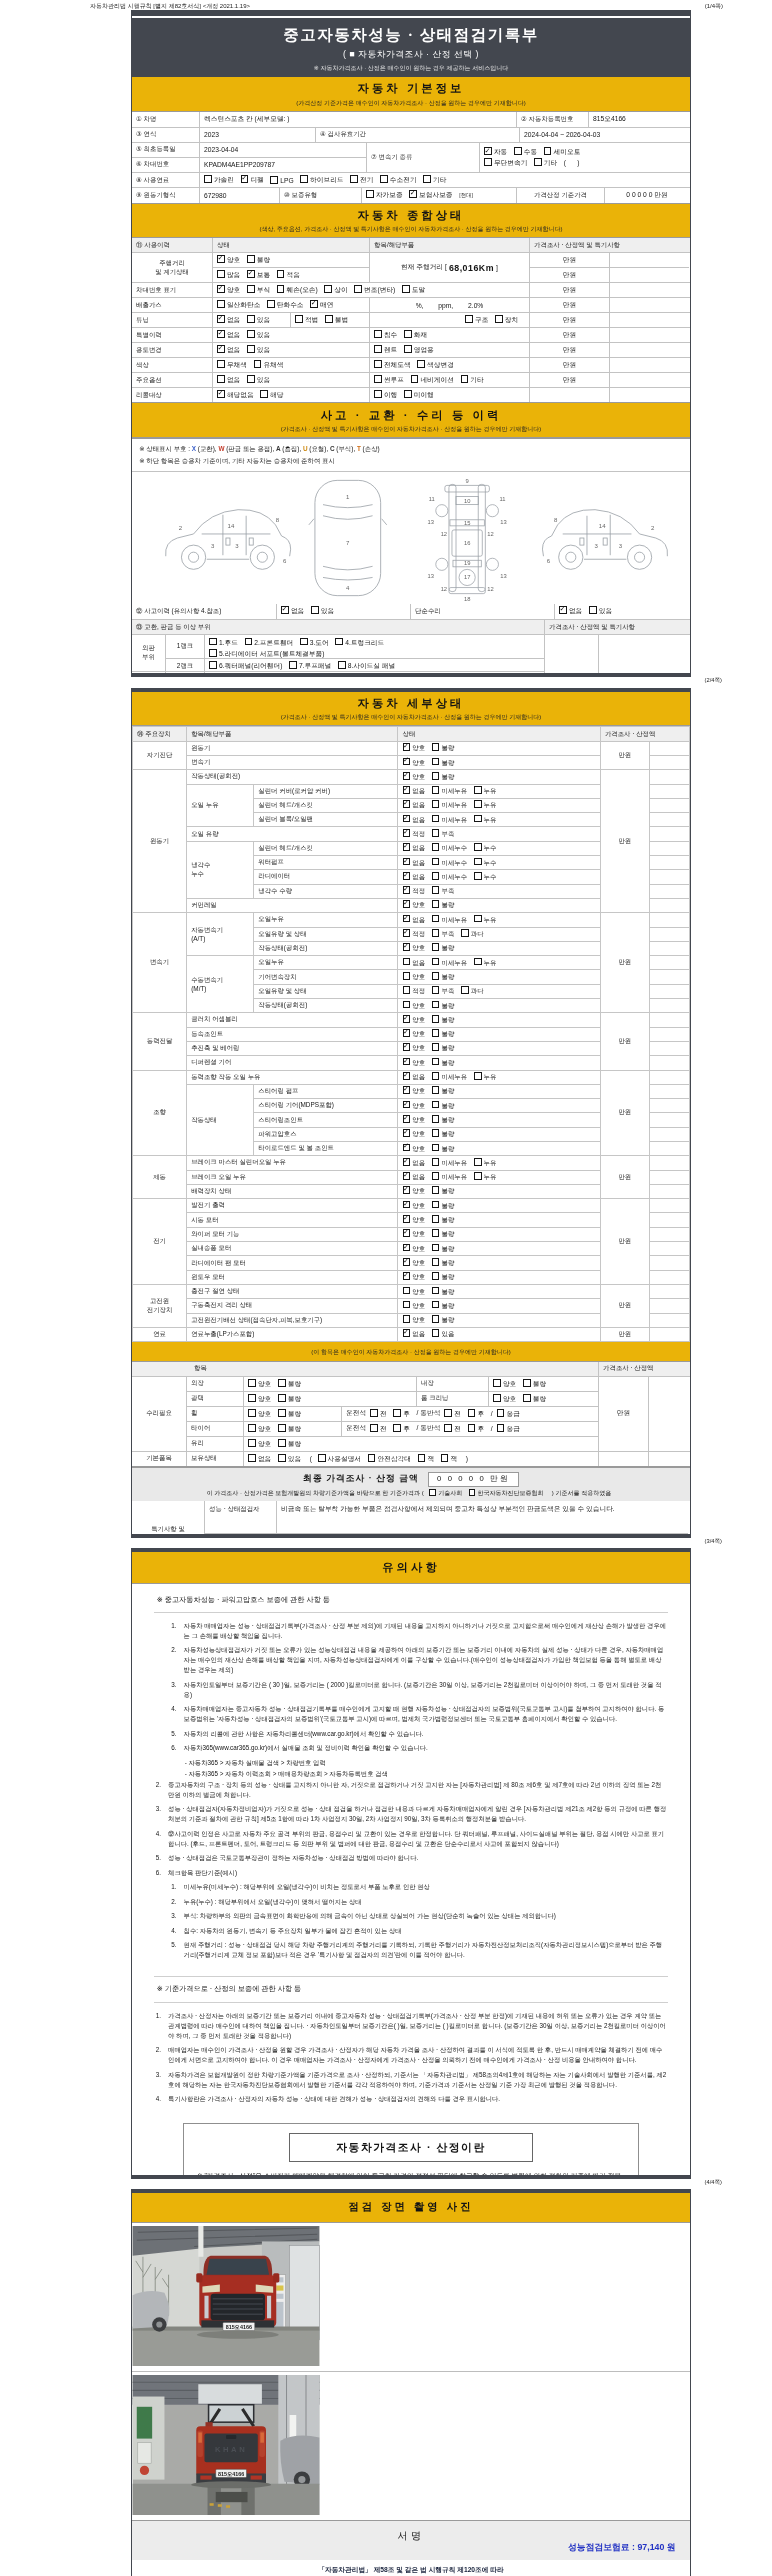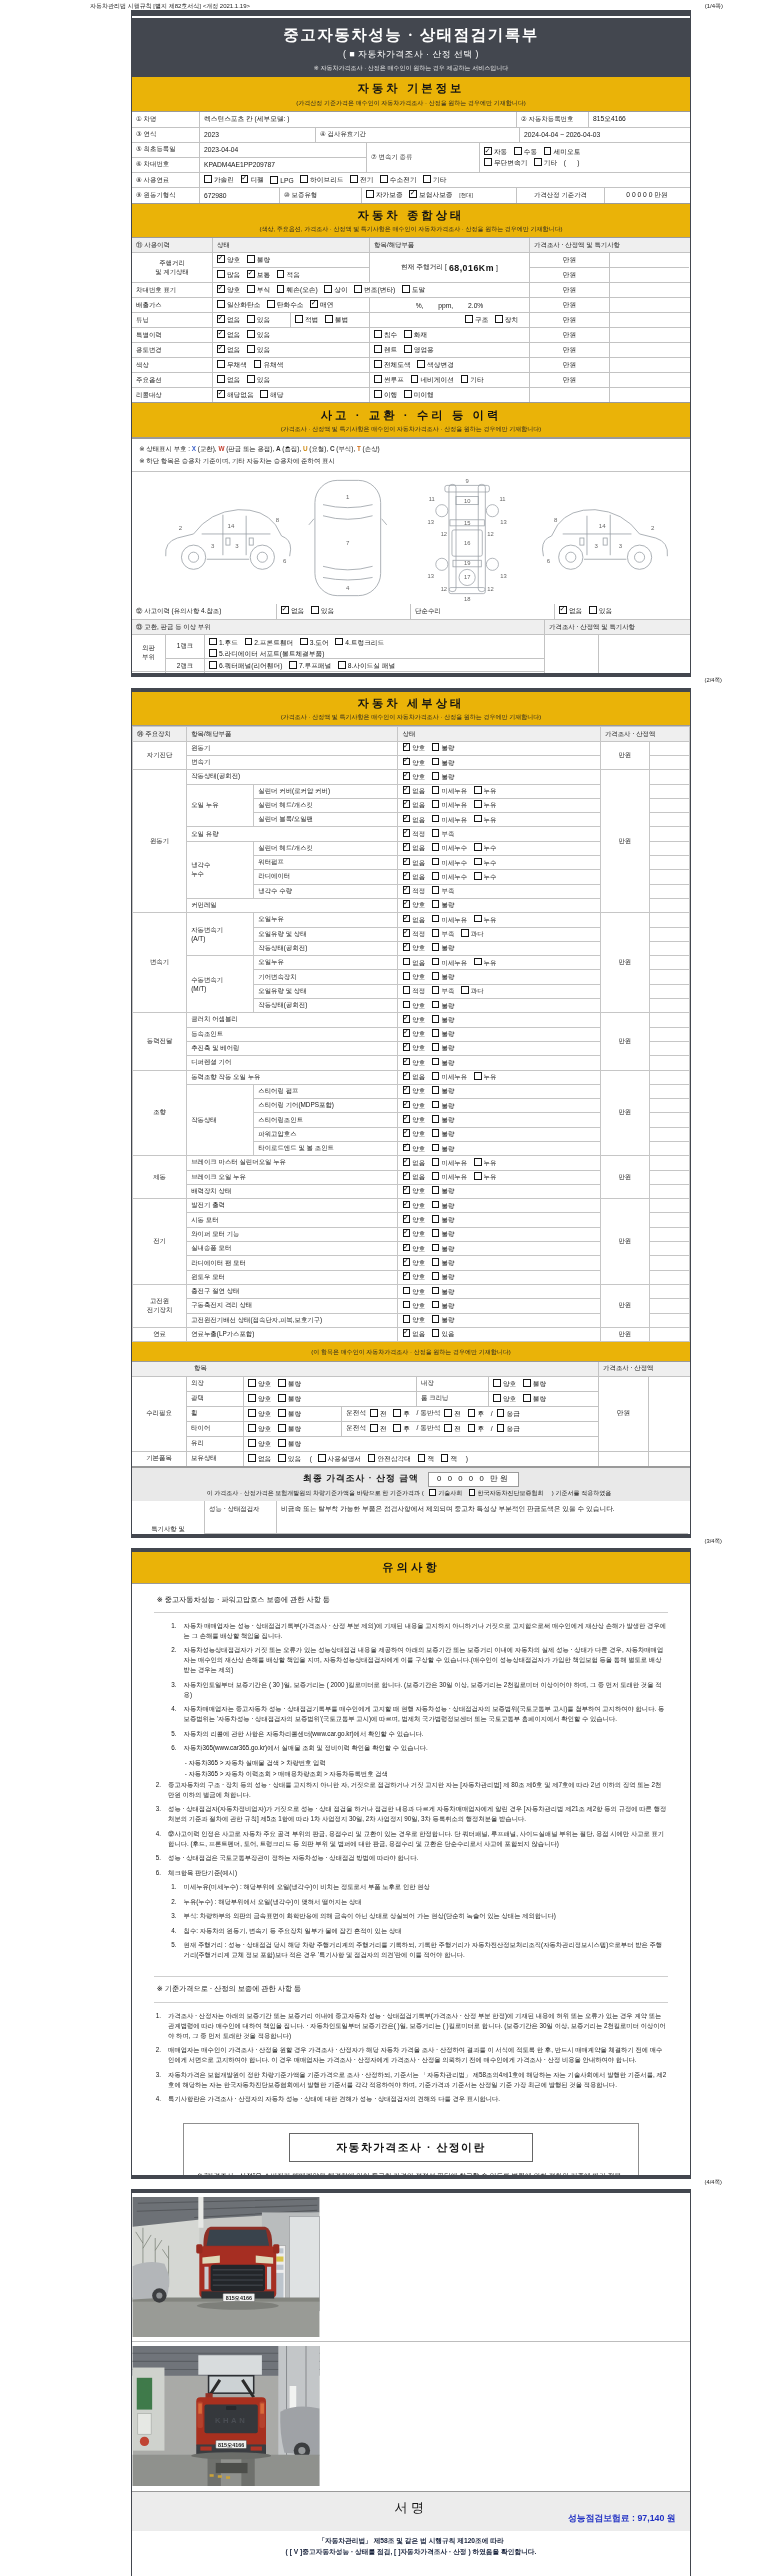--- a/index.html
+++ b/index.html
@@ -74,21 +74,21 @@
   
   .finband{background:#e9e9e9;text-align:center;padding:3.6px 0 3.1px;border-top:0.5px solid #9a9a9a;}
   .finband .fl{font-size:8.8px;font-weight:700;letter-spacing:1px;margin-right:7.2px;}
   .finband .fv{display:inline-block;border:0.5px solid #9a9a9a;background:#fff;padding:1.5px 8.2px;
       font-size:7.7px;letter-spacing:2.1px;}
   .finnote{font-size:6px;margin-top:2.6px;}
   .finnote .cb{width:4.6px;height:4.6px;}
   
   .photowrap{padding:3.6px 0;border-top:0.5px solid #bdbdbd;}
   .signband{background:#ececec;border-top:0.5px solid #9a9a9a;height:39px;position:relative;text-align:center;}
-  .signlbl{padding-top:7.7px;font-size:13px;letter-spacing:3.6px;}
+  .signlbl{padding-top:7.7px;font-size:10px;letter-spacing:3.6px;}
   .fee{position:absolute;right:14.4px;bottom:5.7px;color:#2333c4;font-weight:700;font-size:8.8px;}
   .confirm{padding-top:4.1px;text-align:center;font-size:6.7px;font-weight:600;line-height:1.65;color:#16203a;}
   svg text{font-family:"Liberation Sans","DejaVu Sans",sans-serif;}
 </style>
 </head>
 <body>
 
 <div class="meta">
   <span>자동차관리법 시행규칙 [별지 제82호서식] &lt;개정 2021.1.19&gt;</span>
   <span>(1/4쪽)</span>
@@ -967,20 +967,23 @@
     <div class="defbox">
       <div class="btitle">자동차가격조사 · 산정이란</div>
       <div class="btext">※ "가격조사 · 산정"은 소비자가 매매계약을 체결함에 있어 중고차 가격의 적절성 판단에 참고할 수 있도록 법령에 의한 절차와 기준에 따라 전문 가격조사 · 산정인이 객관적으로 제시한 가액입니다. 따라서 "가격조사 · 산정"은 소비자의 자율적 선택에 따른 서비스이며, 가격조사 · 산정 결과는 중고차 가격판단에 관하여 법적 구속력은 없고 소비자의 구매여부 결정에 참고자료로 활용됩니다.</div>
     </div>
   </div>
 </div>
 
 <div class="pgap"><span>(4/4쪽)</span></div>
 
 <div class="pb pb4">
+  <div class="shead" style="padding:7.2px 0">
+    <div class="t" style="font-size:10.3px">점검 장면 촬영 사진</div>
+  </div>
 
   <div class="photowrap" style="border-top:none">
     <svg width="188" height="140" viewBox="0 0 364 273" style="font-size:13px">
       <rect width="364" height="273" fill="#c8c9c6"></rect>
       <rect x="0" y="0" width="130" height="205" fill="#d5d7d3"></rect>
       <g stroke="#70756b" stroke-width="1.3" fill="none">
         <path d="M20 160 V60 M20 90 l-14 -22 M20 100 l16 -26 M44 170 V80 M44 104 l13 -20 M70 175 V95 M70 120 l-12 -18"></path>
       </g>
       <polygon points="0,0 364,0 364,30 150,42 0,58" fill="#6d7176"></polygon>
       <g stroke="#55585c" stroke-width="2">

